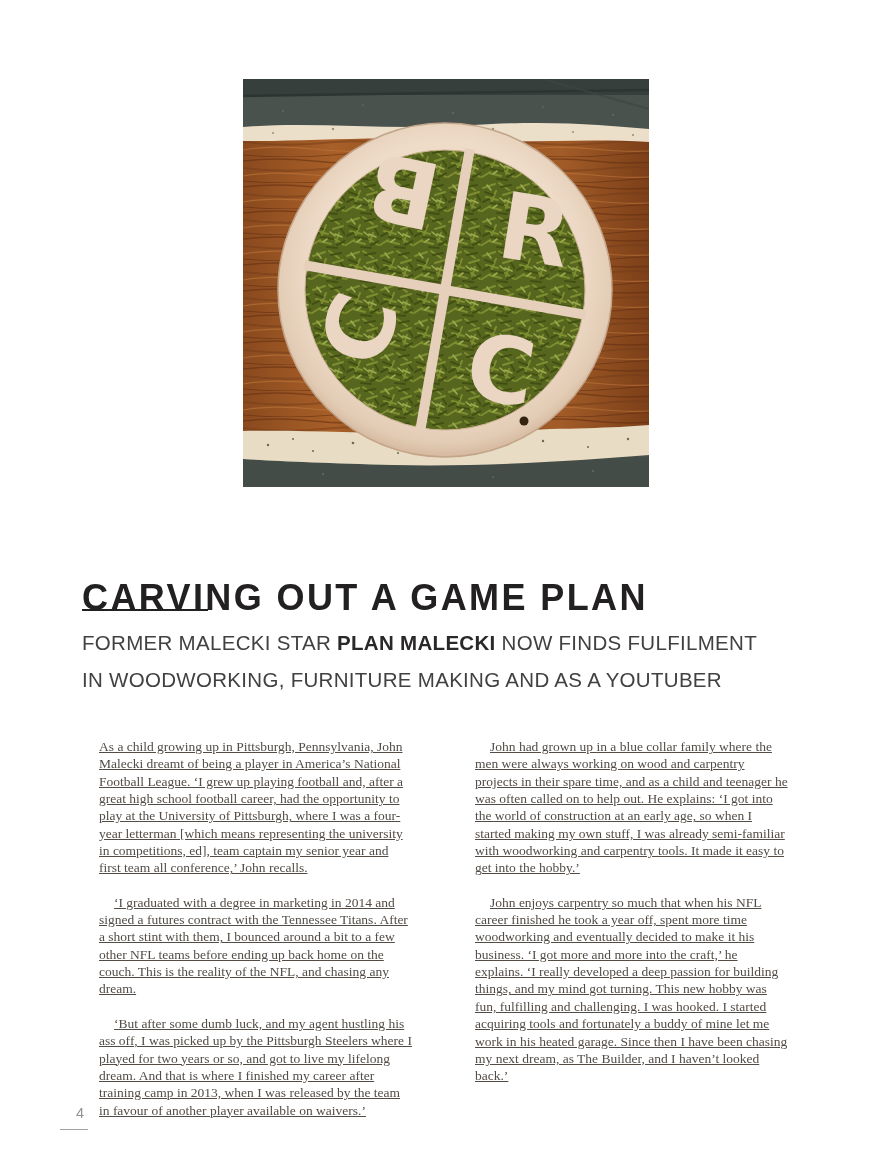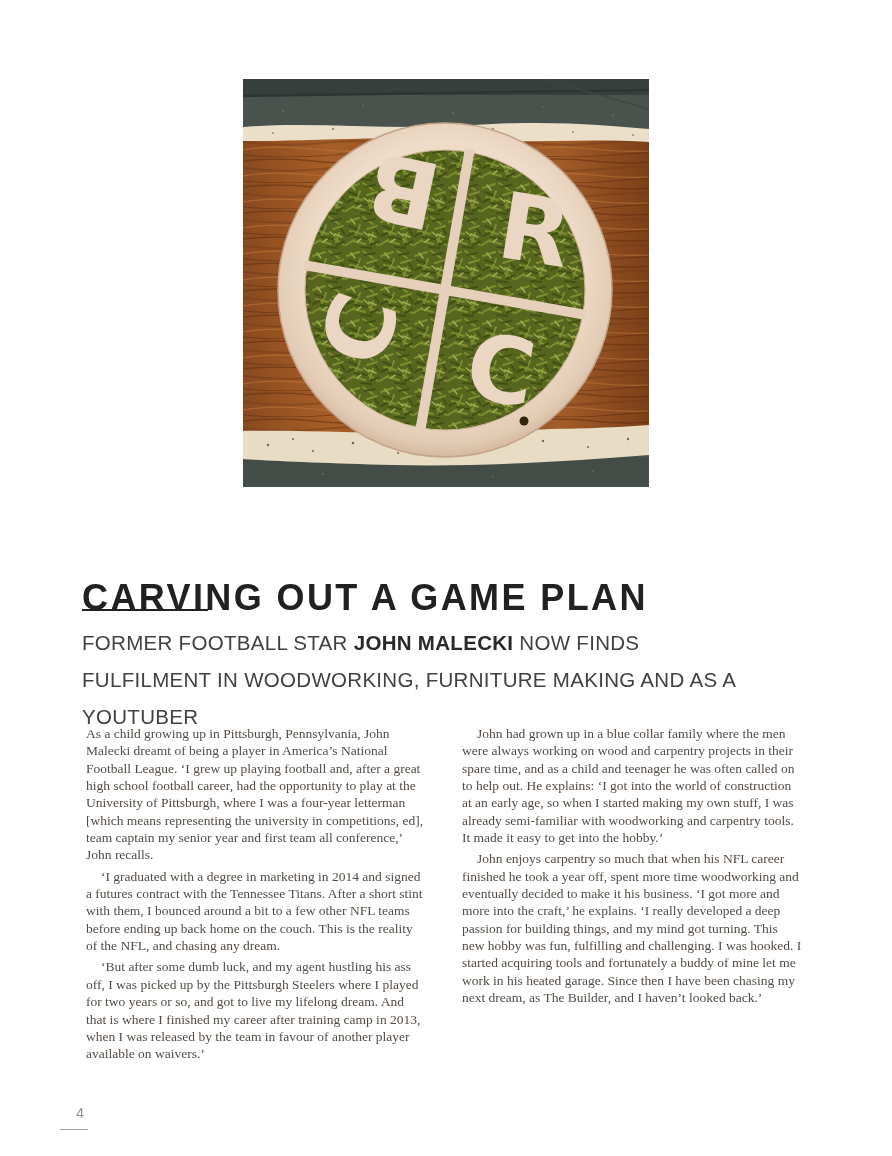--- a/index.html
+++ b/index.html
@@ -21,21 +21,21 @@
     position:absolute; left:82px; top:624px; width:676px;
     font-size:20.5px; line-height:37px; letter-spacing:0.3px; color:#414042;
   }
   .standfirst .bold { font-weight:700; color:#29272 8; color:#2a2829; }
 
   .article { position:absolute; left:82px; top:721px; width:724px; display:flex; }
   .col { width:347px; font-family:"Liberation Serif", serif; font-size:13.5px;
          line-height:17.35px; color:#534c46; text-align:left; }
   .col-left { margin-right:29px; width:347px; }
   .col-right { width:348px; }
-  .col p { margin:4px; }
+  .col p { margin:17px;text-decoration:underline; }
   .col p.ind { text-indent:15px; }
 
   .footer-num { position:absolute; left:76px; top:1105px; font-size:14.5px; color:#8f9194; }
   .footer-rule { position:absolute; left:60px; top:1129px; width:28px; height:1px; background:#9fa1a4; }
 </style>
 </head>
 <body>
 
 <div class="page">
 
@@ -124,21 +124,21 @@
           <text transform="translate(258 290) rotate(9)" dy="0.36em">C</text>
         </g>
         <circle cx="281" cy="342" r="4.5" fill="#33230f"></circle>
       </g>
     </svg>
   </div>
 
   <h1 class="title">CARVING OUT A GAME PLAN</h1>
   <div class="title-rule"></div>
 
-  <div class="standfirst"><span>FORMER FOOTBALL STAR </span><span class="bold">JOHN MALECKI</span><span> NOW FINDS FULFILMENT IN WOODWORKING, FURNITURE MAKING AND AS A YOUTUBER</span></div>
+  <div class="standfirst"><span>FORMER MALECKI STAR </span><span class="bold">PLAN MALECKI</span><span> NOW FINDS FULFILMENT IN WOODWORKING, FURNITURE MAKING AND AS A YOUTUBER</span></div>
 
   <div class="article">
     <div class="col col-left">
       <p>As a child growing up in Pittsburgh, Pennsylvania, John Malecki dreamt of being a player in America’s National Football League. ‘I grew up playing football and, after a great high school football career, had the opportunity to play at the University of Pittsburgh, where I was a four-year letterman [which means representing the university in competitions, ed], team captain my senior year and first team all conference,’ John recalls.</p>
       <p class="ind">‘I graduated with a degree in marketing in 2014 and signed a futures contract with the Tennessee Titans. After a short stint with them, I bounced around a bit to a few other NFL teams before ending up back home on the couch. This is the reality of the NFL, and chasing any dream.</p>
       <p class="ind">‘But after some dumb luck, and my agent hustling his ass off, I was picked up by the Pittsburgh Steelers where I played for two years or so, and got to live my lifelong dream. And that is where I finished my career after training camp in 2013, when I was released by the team in favour of another player available on waivers.’</p>
     </div>
     <div class="col col-right">
       <p class="ind">John had grown up in a blue collar family where the men were always working on wood and carpentry projects in their spare time, and as a child and teenager he was often called on to help out. He explains: ‘I got into the world of construction at an early age, so when I started making my own stuff, I was already semi-familiar with woodworking and carpentry tools. It made it easy to get into the hobby.’</p>
       <p class="ind">John enjoys carpentry so much that when his NFL career finished he took a year off, spent more time woodworking and eventually decided to make it his business. ‘I got more and more into the craft,’ he explains. ‘I really developed a deep passion for building things, and my mind got turning. This new hobby was fun, fulfilling and challenging. I was hooked. I started acquiring tools and fortunately a buddy of mine let me work in his heated garage. Since then I have been chasing my next dream, as The Builder, and I haven’t looked back.’</p>

